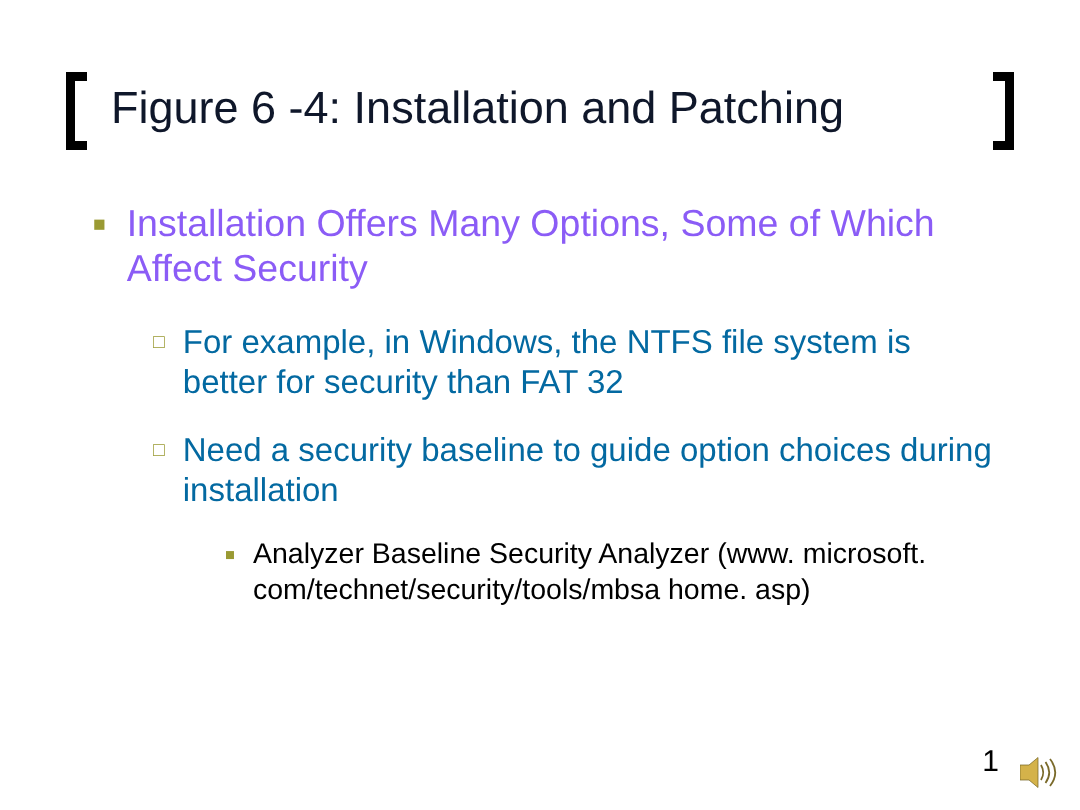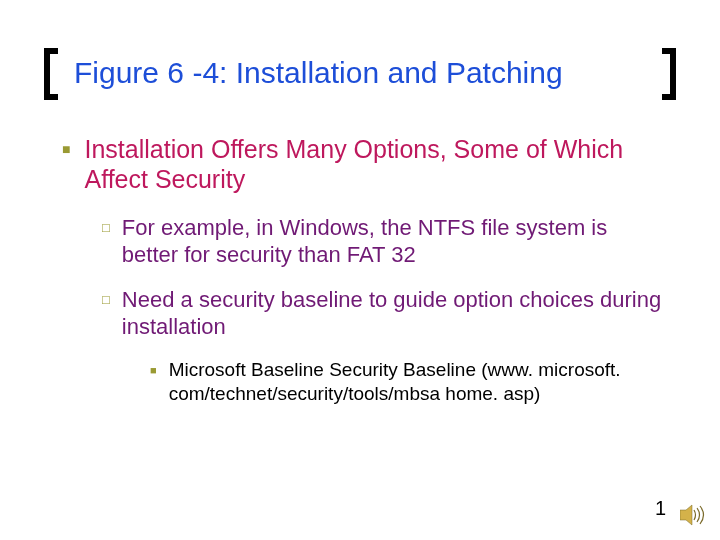--- a/index.html
+++ b/index.html
@@ -29,51 +29,51 @@
       width: 14px;
       height: 100%;
       border-top: 6px solid #000;
       border-bottom: 6px solid #000;
       box-sizing: border-box;
     }
     .bracket-left { left: -12px; border-left: 6px solid #000; }
     .bracket-right { right: -12px; border-right: 6px solid #000; }
     .title {
       font-size: 30px;
-      color: #1d4ed8;
+      color: #0f172a;
     }
     .lvl1 {
       display: flex;
       gap: 14px;
       margin: 0 0 20px 6px;
     }
     .lvl1 .bullet {
       color: #9a9a33;
       font-size: 14px;
       line-height: 30px;
     }
     .lvl1 .text {
       font-size: 25px;
       line-height: 30px;
-      color: #be185d;
+      color: #8b5cf6;
     }
     .lvl2 {
       display: flex;
       gap: 12px;
       margin: 0 0 18px 46px;
     }
     .lvl2 .bullet {
       color: #9a9a33;
       font-size: 13px;
       line-height: 27px;
     }
     .lvl2 .text {
       font-size: 22px;
       line-height: 27px;
-      color: #701a75;
+      color: #0369a1;
     }
     .lvl3 {
       display: flex;
       gap: 12px;
       margin: 0 0 14px 94px;
     }
     .lvl3 .bullet {
       color: #9a9a33;
       font-size: 11px;
       line-height: 24px;
@@ -119,21 +119,21 @@
   </div>
 
   <div class="lvl2">
     <div class="bullet">□</div>
     <div class="text">Need a security baseline to guide option choices during installation</div>
   </div>
 
   <div class="lvl3">
     <div class="bullet">■</div>
     <div class="text">
-      <span>Microsoft Baseline Security Baseline (</span><span class="link">www. microsoft. com/technet/security/tools/mbsa home. asp</span><span>)</span>
+      <span>Analyzer Baseline Security Analyzer (</span><span class="link">www. microsoft. com/technet/security/tools/mbsa home. asp</span><span>)</span>
     </div>
   </div>
 
   <div class="page-num">1</div>
 
   <svg class="sound-icon" width="26" height="22" viewBox="0 0 26 22">
     <polygon points="0,6 6,6 12,1 12,21 6,16 0,16" fill="#d4b24a" stroke="#7a6a2a" stroke-width="0.5"></polygon>
     <path d="M14 6 Q17 11 14 16" fill="none" stroke="#7a6a2a" stroke-width="1.2"></path>
     <path d="M17 4 Q22 11 17 18" fill="none" stroke="#7a6a2a" stroke-width="1.2"></path>
     <path d="M20 2 Q27 11 20 20" fill="none" stroke="#7a6a2a" stroke-width="1.2"></path>

